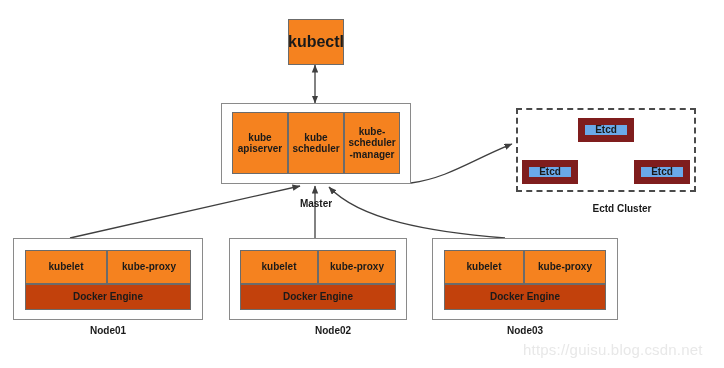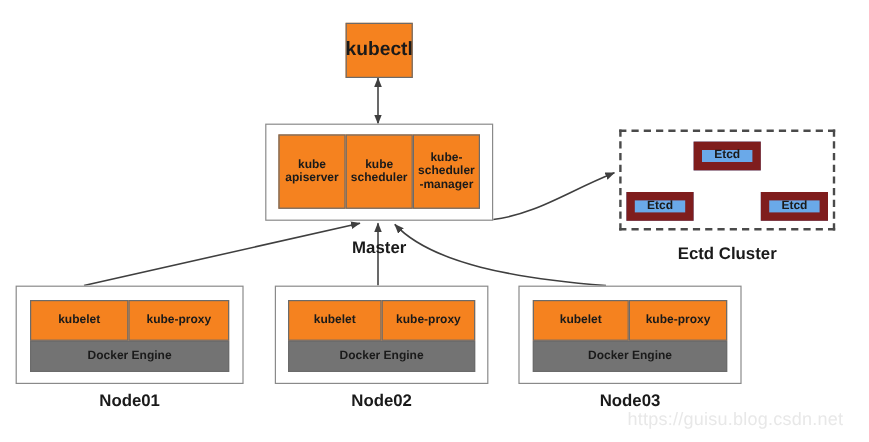--- a/index.html
+++ b/index.html
@@ -36,21 +36,21 @@
     text-align: center;
     line-height: 1.12;
     color: #1a1a1a;
     font-weight: bold;
   }
   .orange {
     background: #f5821f;
     border: 1px solid #6b6b6b;
   }
   .green {
-    background: #737373;
+    background: #c2410c;
     border: 1px solid #6b6b6b;
   }
   .blue {
     background: #6aa9e9;
     border: 7px solid #7f1d1d;
   }
   
   .container-box {
     position: absolute;
     box-sizing: border-box;
@@ -61,21 +61,21 @@
     position: absolute;
     box-sizing: border-box;
     background: #ffffff;
     border: 2px dashed #4a4a4a;
   }
   
   .caption {
     position: absolute;
     color: #1a1a1a;
     font-weight: bold;
-    font-size: 14px;
+    font-size: 10px;
     text-align: center;
     white-space: nowrap;
   }
   .watermark {
     position: absolute;
     color: #e8e8e8;
     font-size: 15px;
     white-space: nowrap;
     letter-spacing: 0.2px;
   }
@@ -159,21 +159,21 @@
   </div>
 
   <div class="comp blue fs10" style="left:522px; top:160px; width:56px; height:24px;">
     <span>Etcd</span>
   </div>
 
   <div class="comp blue fs10" style="left:634px; top:160px; width:56px; height:24px;">
     <span>Etcd</span>
   </div>
 
-  <div class="caption" style="left:561px; top:203px; width:90px;">Ectd Cluster</div>
+  <div class="caption" style="left:577px; top:203px; width:90px;">Ectd Cluster</div>
 
   <div class="container-box" style="left:13px; top:238px; width:190px; height:82px;"></div>
 
   <div class="comp orange fs10" style="left:25px; top:250px; width:82px; height:34px;">
     <span>kubelet</span>
   </div>
   <div class="comp orange fs10" style="left:107px; top:250px; width:84px; height:34px;">
     <span>kube-proxy</span>
   </div>
   <div class="comp green fs10" style="left:25px; top:284px; width:166px; height:26px;">
@@ -185,21 +185,21 @@
 
   <div class="comp orange fs10" style="left:240px; top:250px; width:78px; height:34px;">
     <span>kubelet</span>
   </div>
   <div class="comp orange fs10" style="left:318px; top:250px; width:78px; height:34px;">
     <span>kube-proxy</span>
   </div>
   <div class="comp green fs10" style="left:240px; top:284px; width:156px; height:26px;">
     <span>Docker Engine</span>
   </div>
-  <div class="caption" style="left:273px; top:325px; width:90px;">Node02</div>
+  <div class="caption" style="left:288px; top:325px; width:90px;">Node02</div>
 
   <div class="container-box" style="left:432px; top:238px; width:186px; height:82px;"></div>
 
   <div class="comp orange fs10" style="left:444px; top:250px; width:80px; height:34px;">
     <span>kubelet</span>
   </div>
   <div class="comp orange fs10" style="left:524px; top:250px; width:82px; height:34px;">
     <span>kube-proxy</span>
   </div>
   <div class="comp green fs10" style="left:444px; top:284px; width:162px; height:26px;">

